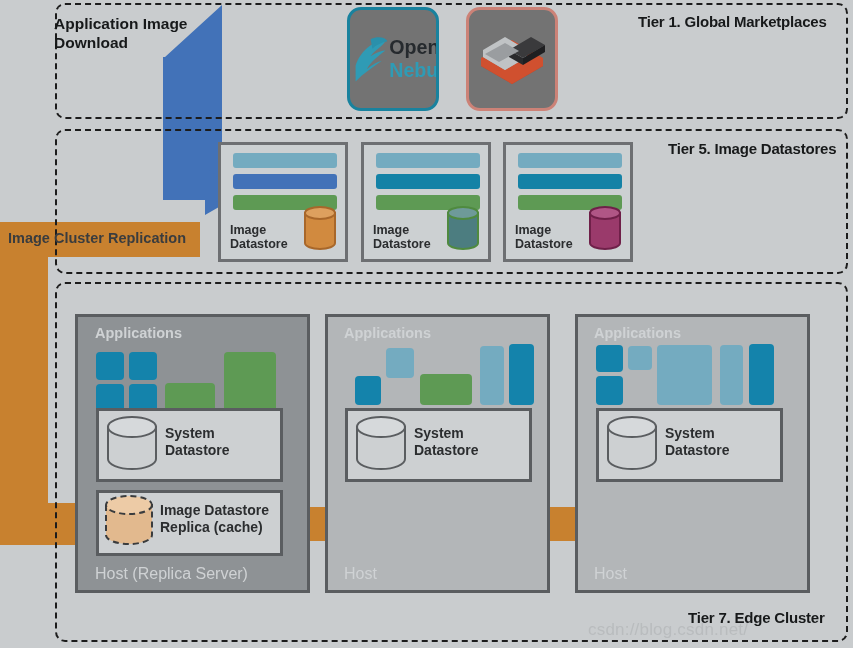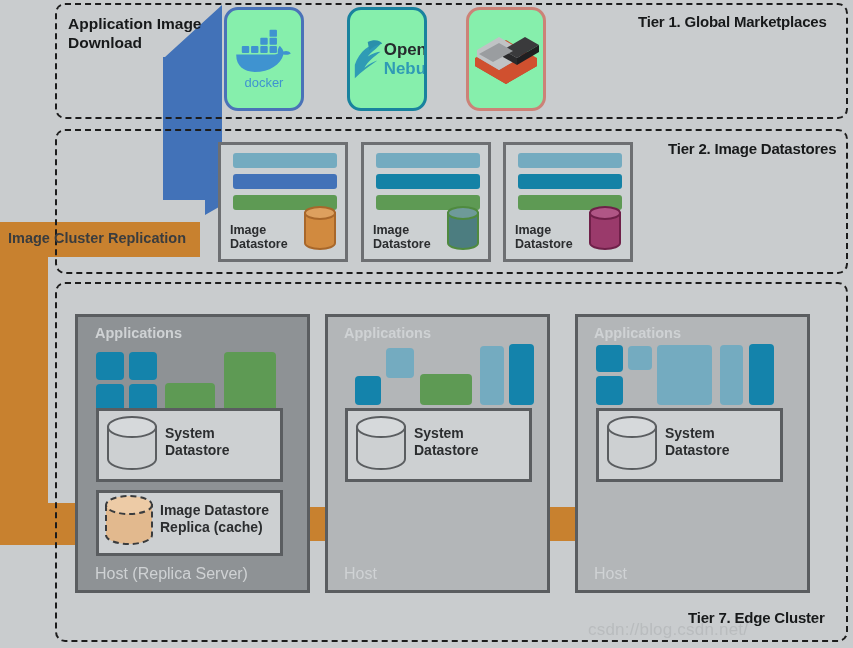--- a/index.html
+++ b/index.html
@@ -36,23 +36,23 @@
   .section-title {
     position: absolute;
     font-size: 15.5px;
     font-weight: bold;
     color: #17191a;
     line-height: 1.22;
     white-space: pre-line;
   }
   .logo-card {
     position: absolute;
-    width: 80px; height: 104px;
+    width: 92px; height: 104px;
     border-radius: 14px;
-    background: #86efac;
+    background: #737373;
     border: 3px solid #4a72b8;
     display: flex; align-items: center; justify-content: center;
   }
   .logo-card.nebula { border-color: #19829e; }
   .logo-card.lxd    { border-color: #cc8277; }
 
   
   .blue { fill: #4272b8; }
   .orange { fill: #c8812f; }
 
@@ -163,38 +163,23 @@
 
     <path class="orange" d="M 425 507 L 425 487 L 412 487 L 438 463 L 464 487 L 451 487 L 451 507 Z"></path>
 
     <path class="orange" d="M 677 507 L 677 487 L 664 487 L 690 463 L 716 487 L 703 487 L 703 507 Z"></path>
   </svg>
 
   <div class="tier-box" style="left:55px; top:3px; width:793px; height:116px;"></div>
 
   <div class="tier-label" style="left:638px; top:13px;">Tier 1. Global Marketplaces</div>
 
-  <div class="section-title" style="left:68px; top:15px; width:160px;">Application Image
+  <div class="section-title" style="left:54px; top:15px; width:160px;">Application Image
 Download</div>
 
-  <div class="logo-card" style="left:224px; top:7px;">
-    <svg width="80" height="80" viewBox="0 0 80 80">
-      <g fill="#3f93d0">
-        <rect x="26" y="26" width="8" height="7.5" rx="1"></rect>
-        <rect x="36" y="26" width="8" height="7.5" rx="1"></rect>
-        <rect x="46" y="26" width="8" height="7.5" rx="1"></rect>
-        <rect x="36" y="17" width="8" height="7.5" rx="1"></rect>
-        <rect x="46" y="17" width="8" height="7.5" rx="1"></rect>
-        <rect x="46" y="8.5" width="8" height="7.5" rx="1"></rect>
-        <rect x="16" y="26" width="8" height="7.5" rx="1"></rect>
-        <path d="M10 36c0 11 8 18 20 18 16 0 28-8 31-19 3 1 6 .5 8-1-2-3-6-3-8-2-1-4-4-6-4-6s-3 3-2 8c-1 1-3 1-5 1H10z"></path>
-      </g>
-      <text x="40" y="70" font-family="'Liberation Sans',sans-serif" font-size="14" fill="#3f93d0" text-anchor="middle">docker</text>
-    </svg>
-  </div>
 
   <div class="logo-card nebula" style="left:347px; top:7px;">
     <svg width="92" height="66" viewBox="0 0 92 66">
       <g>
         <path d="M6 40c6-18 22-28 32-26-4 6-12 10-16 16 6-4 12-6 16-6-8 6-16 12-20 20 6-5 12-8 16-9-10 7-20 14-28 22z" fill="#2f9bb5"></path>
         <path d="M22 12c8-4 16-2 18 2-6 1-12 4-16 8z" fill="#2a90ab"></path>
       </g>
       <text x="42" y="28" font-family="'Liberation Sans',sans-serif" font-size="21" font-weight="bold" fill="#262a2e">Open</text>
       <text x="42" y="52" font-family="'Liberation Sans',sans-serif" font-size="21" font-weight="bold" fill="#2f9bb5">Nebula</text>
     </svg>
@@ -208,21 +193,21 @@
       <polygon points="8,31 8,24 30,11 52,24 52,31 30,44" fill="#c0c3c5"></polygon>
       <polygon points="34,24 56,11 70,19 48,32" fill="#3a3a3c"></polygon>
       <polygon points="34,24 34,31 48,39 48,32" fill="#2a2a2c"></polygon>
       <polygon points="48,32 70,19 70,26 48,39" fill="#1f1f21"></polygon>
       <polygon points="10,28 30,17 44,25 24,36" fill="#9a9da0"></polygon>
     </svg>
   </div>
 
   <div class="tier-box" style="left:55px; top:129px; width:793px; height:145px;"></div>
 
-  <div class="tier-label" style="left:668px; top:140px;">Tier 2. Image Datastores</div>
+  <div class="tier-label" style="left:668px; top:140px;">Tier 5. Image Datastores</div>
 
   <div class="ds-panel" style="left:218px; top:142px;">
     <div class="ds-bar" style="background:#74abc0;"></div>
     <div class="ds-bar" style="background:#4272b8;"></div>
     <div class="ds-bar" style="background:#5e9a54;"></div>
     <div class="ds-foot">Image
 Datastore</div>
     <svg class="cyl" width="36" height="50" viewBox="0 0 36 50">
       <path d="M3 10 v30 a15 6 0 0 0 30 0 v-30 z" fill="#d18a3f" stroke="#a8672a" stroke-width="2"></path>
       <ellipse cx="18" cy="10" rx="15" ry="6" fill="#dda05e" stroke="#a8672a" stroke-width="2"></ellipse>

